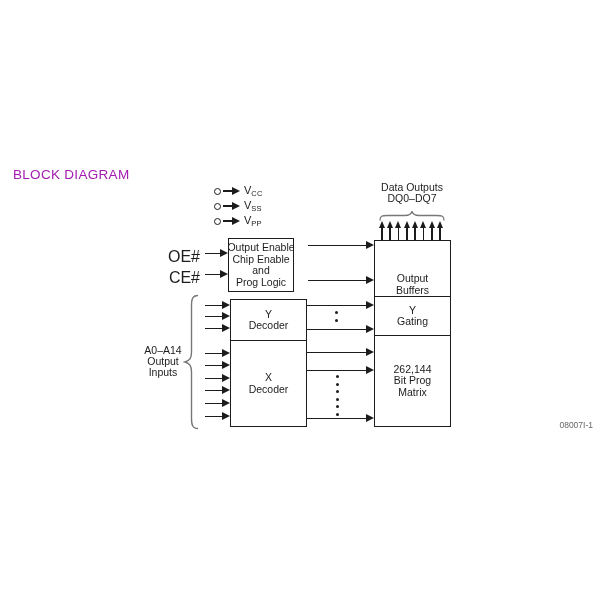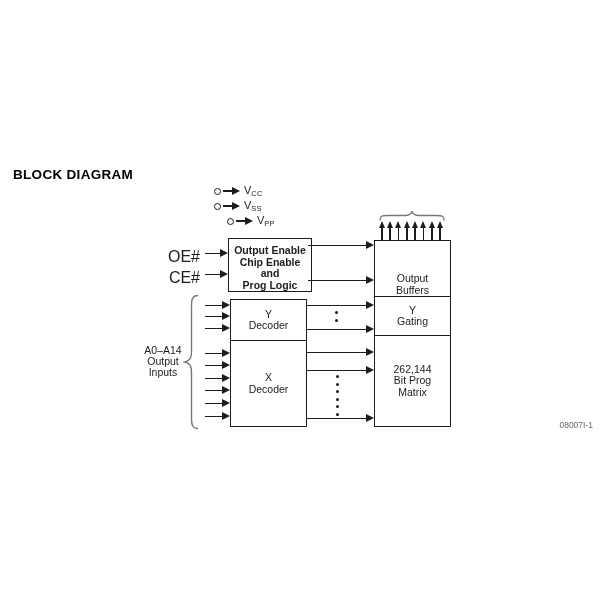--- a/index.html
+++ b/index.html
@@ -6,21 +6,21 @@
     --ink:#1c1c1c;
     --gray:#666;
   }
   html,body{margin:0;padding:0;background:#fff;}
   #canvas{
     position:relative;width:600px;height:600px;background:#fff;overflow:hidden;
     font-family:"Liberation Sans",sans-serif;color:var(--ink);
   }
   .abs{position:absolute;}
   
-  .title{font-size:13.5px;font-weight:bold;letter-spacing:.3px;color:#000000;}
+  .title{font-size:13.5px;font-weight:normal;letter-spacing:.3px;color:#a21caf;}
   
   .box{position:absolute;border:1.8px solid var(--ink);background:#fff;box-sizing:border-box;
        display:flex;flex-direction:column;}
   .box .sec{display:flex;flex-direction:column;align-items:center;justify-content:center;
        box-sizing:border-box;}
   .sec .ln{font-size:10.5px;line-height:11.5px;text-align:center;white-space:nowrap;}
   .divider{border-bottom:1.5px solid var(--ink) !important;}
   
   .hline{position:absolute;height:1.6px;background:var(--ink);}
   .hline::after{content:"";position:absolute;right:-8px;top:50%;transform:translateY(-50%);
@@ -62,32 +62,32 @@
   <div class="pinrow" style="left:214px;top:185px;">
     <span class="pin-circle"></span>
     <span class="pin-shaft"></span>
     <span class="pin-label"><span>V</span><span class="sub">CC</span></span>
   </div>
   <div class="pinrow" style="left:214px;top:200px;">
     <span class="pin-circle"></span>
     <span class="pin-shaft"></span>
     <span class="pin-label"><span>V</span><span class="sub">SS</span></span>
   </div>
-  <div class="pinrow" style="left:214px;top:215px;margin-left:13px;">
+  <div class="pinrow" style="left:214px;top:215px;">
     <span class="pin-circle"></span>
     <span class="pin-shaft"></span>
     <span class="pin-label"><span>V</span><span class="sub">PP</span></span>
   </div>
 
   <div class="ctl-label" style="left:166px;top:248px;">OE#</div>
   <div class="hline" style="left:205px;top:252.5px;width:15px;"></div>
   <div class="ctl-label" style="left:166px;top:269px;">CE#</div>
   <div class="hline" style="left:205px;top:273.5px;width:15px;"></div>
 
-  <div class="box" style="left:228px;top:238px;width:84px;height:54px;justify-content:flex-end;font-weight:bold;">
+  <div class="box" style="left:228px;top:238px;width:66px;height:54px;justify-content:center;">
     <div class="sec">
       <div class="ln">Output Enable</div>
       <div class="ln">Chip Enable</div>
       <div class="ln">and</div>
       <div class="ln">Prog Logic</div>
     </div>
   </div>
 
   <div class="box" style="left:230px;top:299px;width:77px;height:128px;">
     <div class="sec divider" style="height:41px;">
@@ -166,16 +166,20 @@
   <div class="vup" style="left:406px;top:228px;height:12px;"></div>
   <div class="vup" style="left:414px;top:228px;height:12px;"></div>
   <div class="vup" style="left:422.5px;top:228px;height:12px;"></div>
   <div class="vup" style="left:431px;top:228px;height:12px;"></div>
   <div class="vup" style="left:439px;top:228px;height:12px;"></div>
 
   <svg class="abs" style="left:379px;top:211px;" width="66" height="10" viewBox="0 0 66 10">
     <path d="M 1 9.5 C 1 5 3 4.5 8 4.5 L 26 4.5 C 30 4.5 32 3.5 33 0.5 C 34 3.5 36 4.5 40 4.5 L 58 4.5 C 63 4.5 65 5 65 9.5" fill="none" stroke="#777" stroke-width="1.3"></path>
   </svg>
 
+  <div class="multiline" style="left:362px;top:182px;width:100px;">
+    <div class="ln">Data Outputs</div>
+    <div class="ln">DQ0–DQ7</div>
+  </div>
 
   <div class="docnum" style="left:533px;top:420px;">08007I-1</div>
 
 </div>
 
 </body></html>

